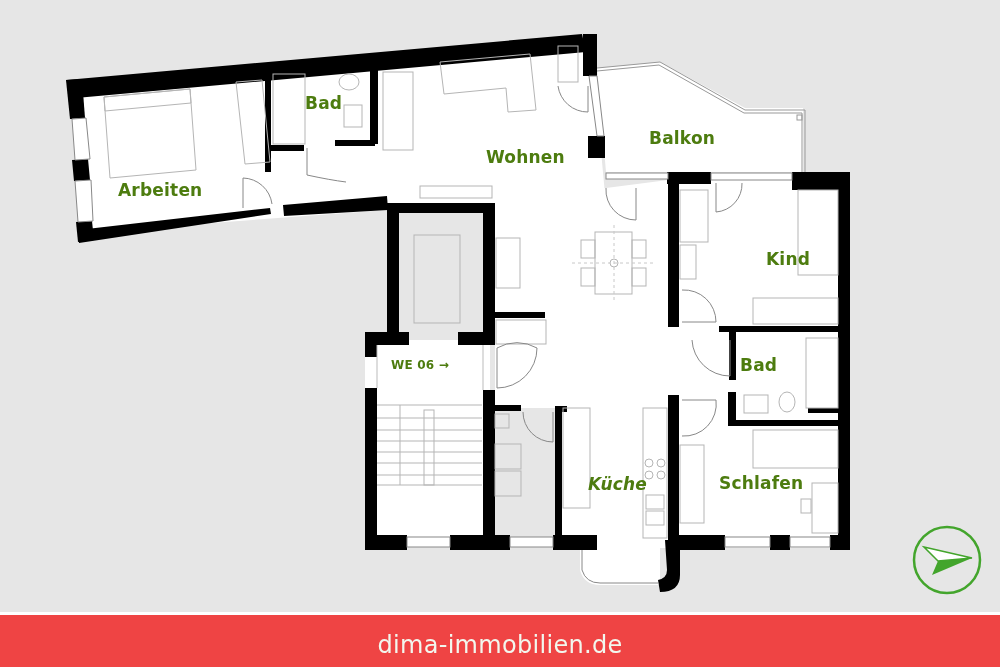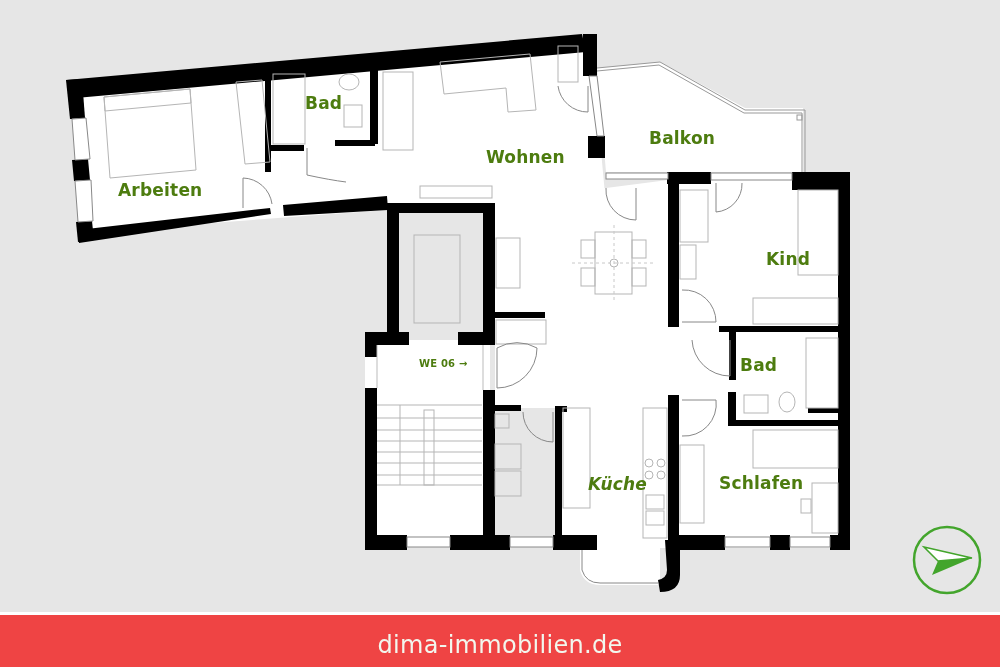--- a/index.html
+++ b/index.html
@@ -13,21 +13,21 @@
   #plan { position: absolute; left: 0; top: 0; }
   .room-label {
     position: absolute;
     font-family: "DejaVu Sans", sans-serif;
     font-weight: bold;
     font-size: 17px;
     color: #4d7c0f;
     white-space: nowrap;
     letter-spacing: 0.2px;
   }
-  .unit-label { font-size: 10px; margin-left: 28px; }
+  .unit-label { font-size: 12px; }
   #footer-sep { position: absolute; left: 0; top: 612px; width: 1000px; height: 3px; background: #ffffff; }
   #footer {
     position: absolute; left: 0; top: 615px; width: 1000px; height: 60px;
     background: #ef4444;
     display: flex; align-items: center; justify-content: center;
   }
   #footer-text {
     color: #f2f7ee;
     font-family: "DejaVu Sans", sans-serif;
     font-size: 24px;

